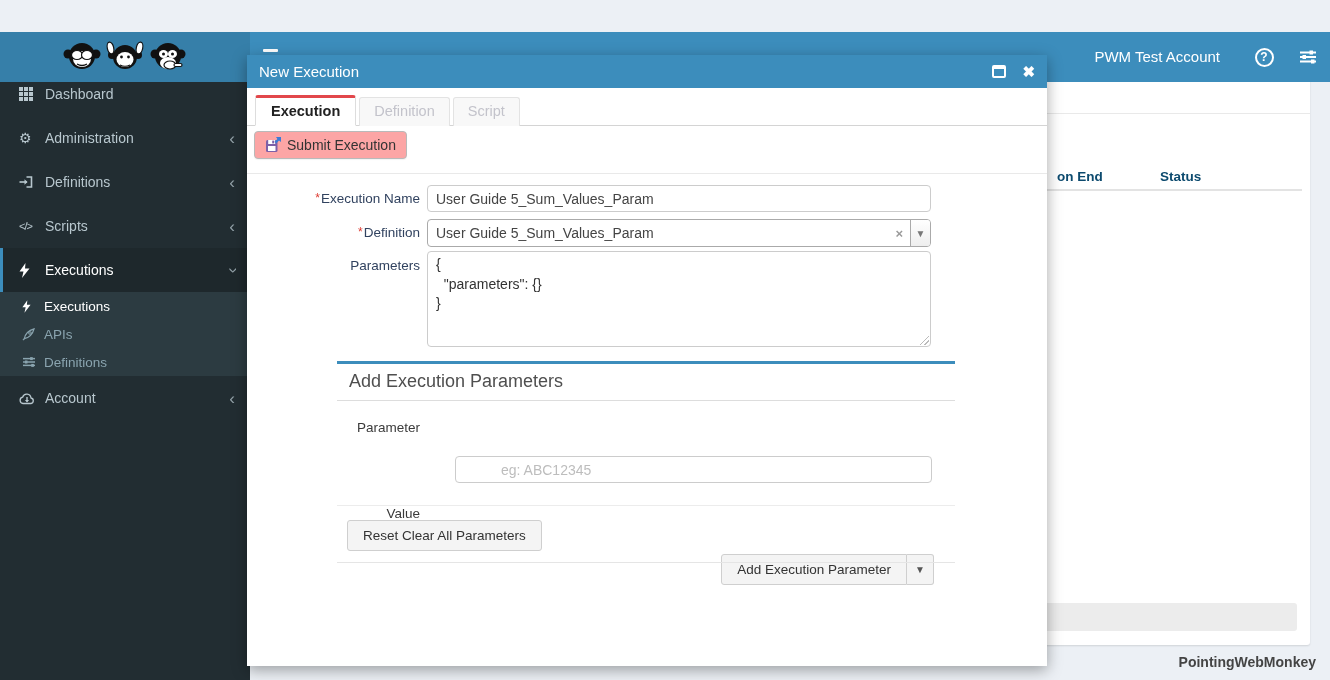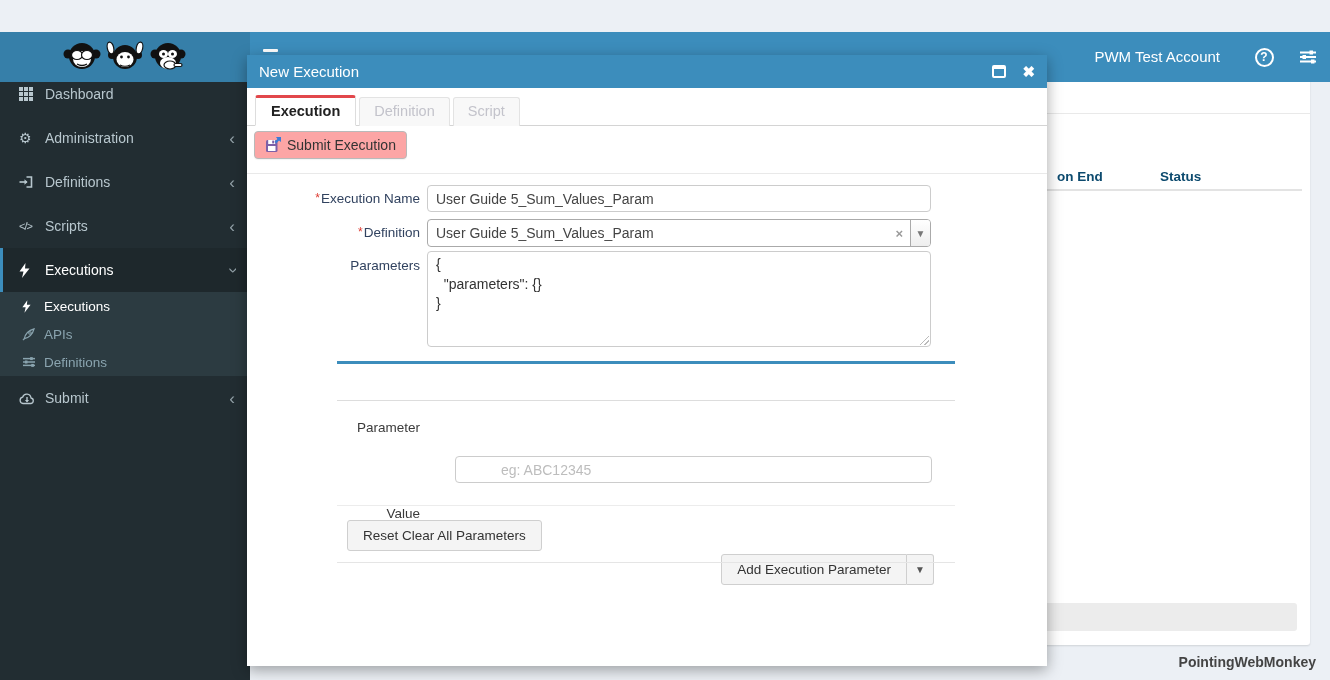--- a/index.html
+++ b/index.html
@@ -263,21 +263,21 @@
       </div>
     </div>
     <div class="side-item">
       <span class="s-icon">
         <svg class="ic" width="16" height="13" viewBox="0 0 16 13">
           <path d="M4 11.5 a3.2 3.2 0 0 1 -0.4 -6.3 a4.3 4.3 0 0 1 8.4 0.8 a2.8 2.8 0 0 1 0 5.5 Z" fill="none" stroke="currentColor" stroke-width="1.3"></path>
           <line x1="8" y1="5" x2="8" y2="9.5" stroke="currentColor" stroke-width="1.4"></line>
           <path d="M5.9 8 L8 10.6 L10.1 8 Z" fill="currentColor"></path>
         </svg>
       </span>
-      <span>Submit</span>
+      <span>Account</span>
       <span class="chev">‹</span>
     </div>
   </div>
 </div>
 
 <div class="content">
   <div class="bg-box">
     <div class="hr1"></div>
     <div class="bg-th end">on End</div>
     <div class="bg-th status">Status</div>
@@ -329,20 +329,21 @@
       <span class="sel2-caretbox">▼</span>
     </div>
 
     <div class="flabel params-label">Parameters</div>
     <textarea class="ftextarea" spellcheck="false" style="">{
   "parameters": {}
 }</textarea>
     <div class="grip"></div>
 
     <div class="sec-blue"></div>
+    <div class="sec-heading">Add Execution Parameters</div>
     <div class="sec-line1"></div>
 
     <div class="flabel plain param-label">Parameter</div>
 
     <div class="flabel plain value-label">Value</div>
     <input class="finput value-input" type="text" placeholder="eg: ABC12345" style="">
 
     <div class="sec-line2"></div>
 
     <button class="btn reset-btn">Reset Clear All Parameters</button>

